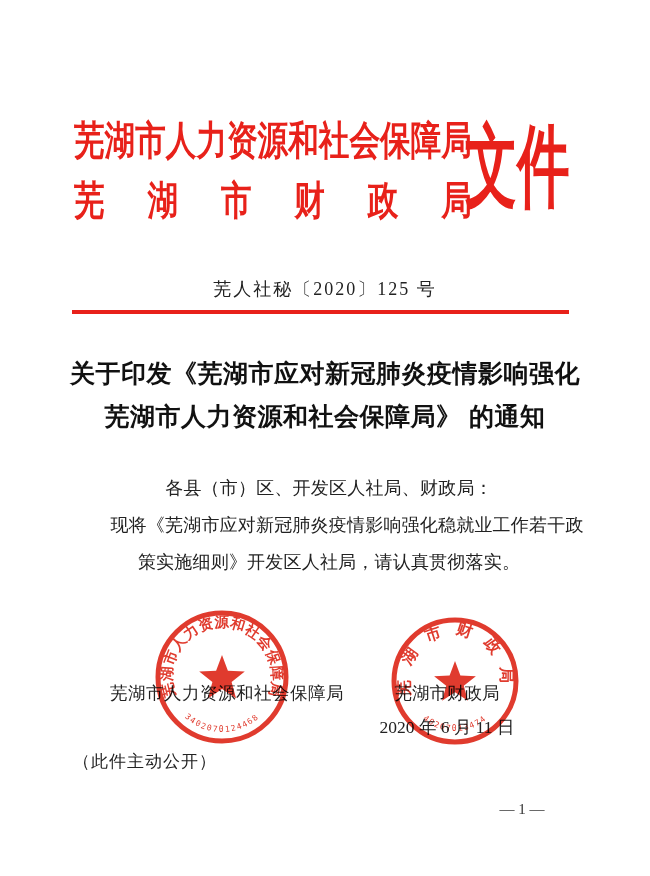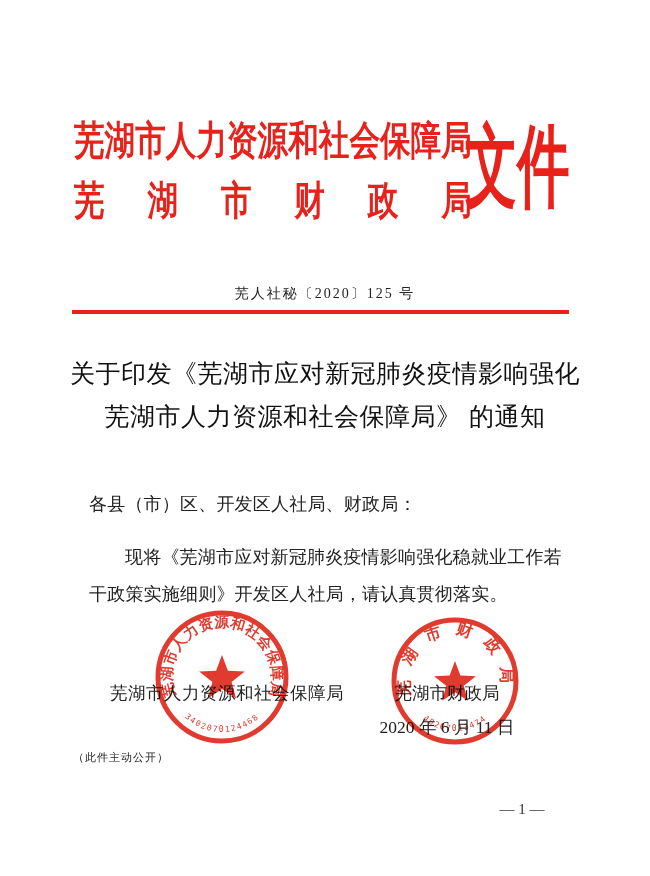--- a/index.html
+++ b/index.html
@@ -42,61 +42,61 @@
     font-size: 90px;
     line-height: 96px;
     transform: scaleX(0.58);
     transform-origin: left top;
     white-space: nowrap;
   }
 
   
   .doc-number {
     position: absolute;
-    left: 0; top: 285px;
+    left: 0; top: 277px;
     width: 650px;
     text-align: center;
-    font-size: 14px;
+    font-size: 18px;
     letter-spacing: 2px;
     color: #222;
   }
   .red-rule {
     position: absolute;
     left: 72px; top: 310px;
     width: 497px; height: 4px;
     background: #e8211a;
   }
 
   
   .title {
     position: absolute;
     left: 0; top: 352px;
     width: 650px;
     margin: 0;
     text-align: center;
     font-family: "Liberation Sans", "DejaVu Sans", sans-serif;
-    font-weight: normal;
+    font-weight: bold;
     font-size: 25px;
     line-height: 43px;
     letter-spacing: 0.5px;
     color: #111;
   }
   .title-line { display: block; }
 
   
   .body-text {
     position: absolute;
     left: 73px; top: 470px;
     width: 512px;
     font-size: 18px;
     line-height: 37px;
     letter-spacing: 0.2px;
     color: #222;
   }
-  .body-text p { margin: 16px; }
+  .body-text p { margin: 0; text-align: center; }
   .body-text .paragraph { text-indent: 2em; }
 
   
   .sig-left {
     position: absolute;
     left: 110px; top: 680px;
     font-size: 17.5px;
     line-height: 26px;
     letter-spacing: 0.5px;
     color: #222;
@@ -134,21 +134,21 @@
     font-size: 8px;
     letter-spacing: 1.5px;
     fill: #de2c1e;
     font-family: "DejaVu Sans Mono", monospace;
   }
 
   
   .disclosure {
     position: absolute;
     left: 73px; top: 750px;
-    font-size: 11px;
+    font-size: 17px;
     letter-spacing: 1px;
     color: #222;
   }
   .page-number {
     position: absolute;
     left: 472px; top: 801px;
     width: 100px;
     text-align: center;
     font-size: 15px;
     color: #333;

